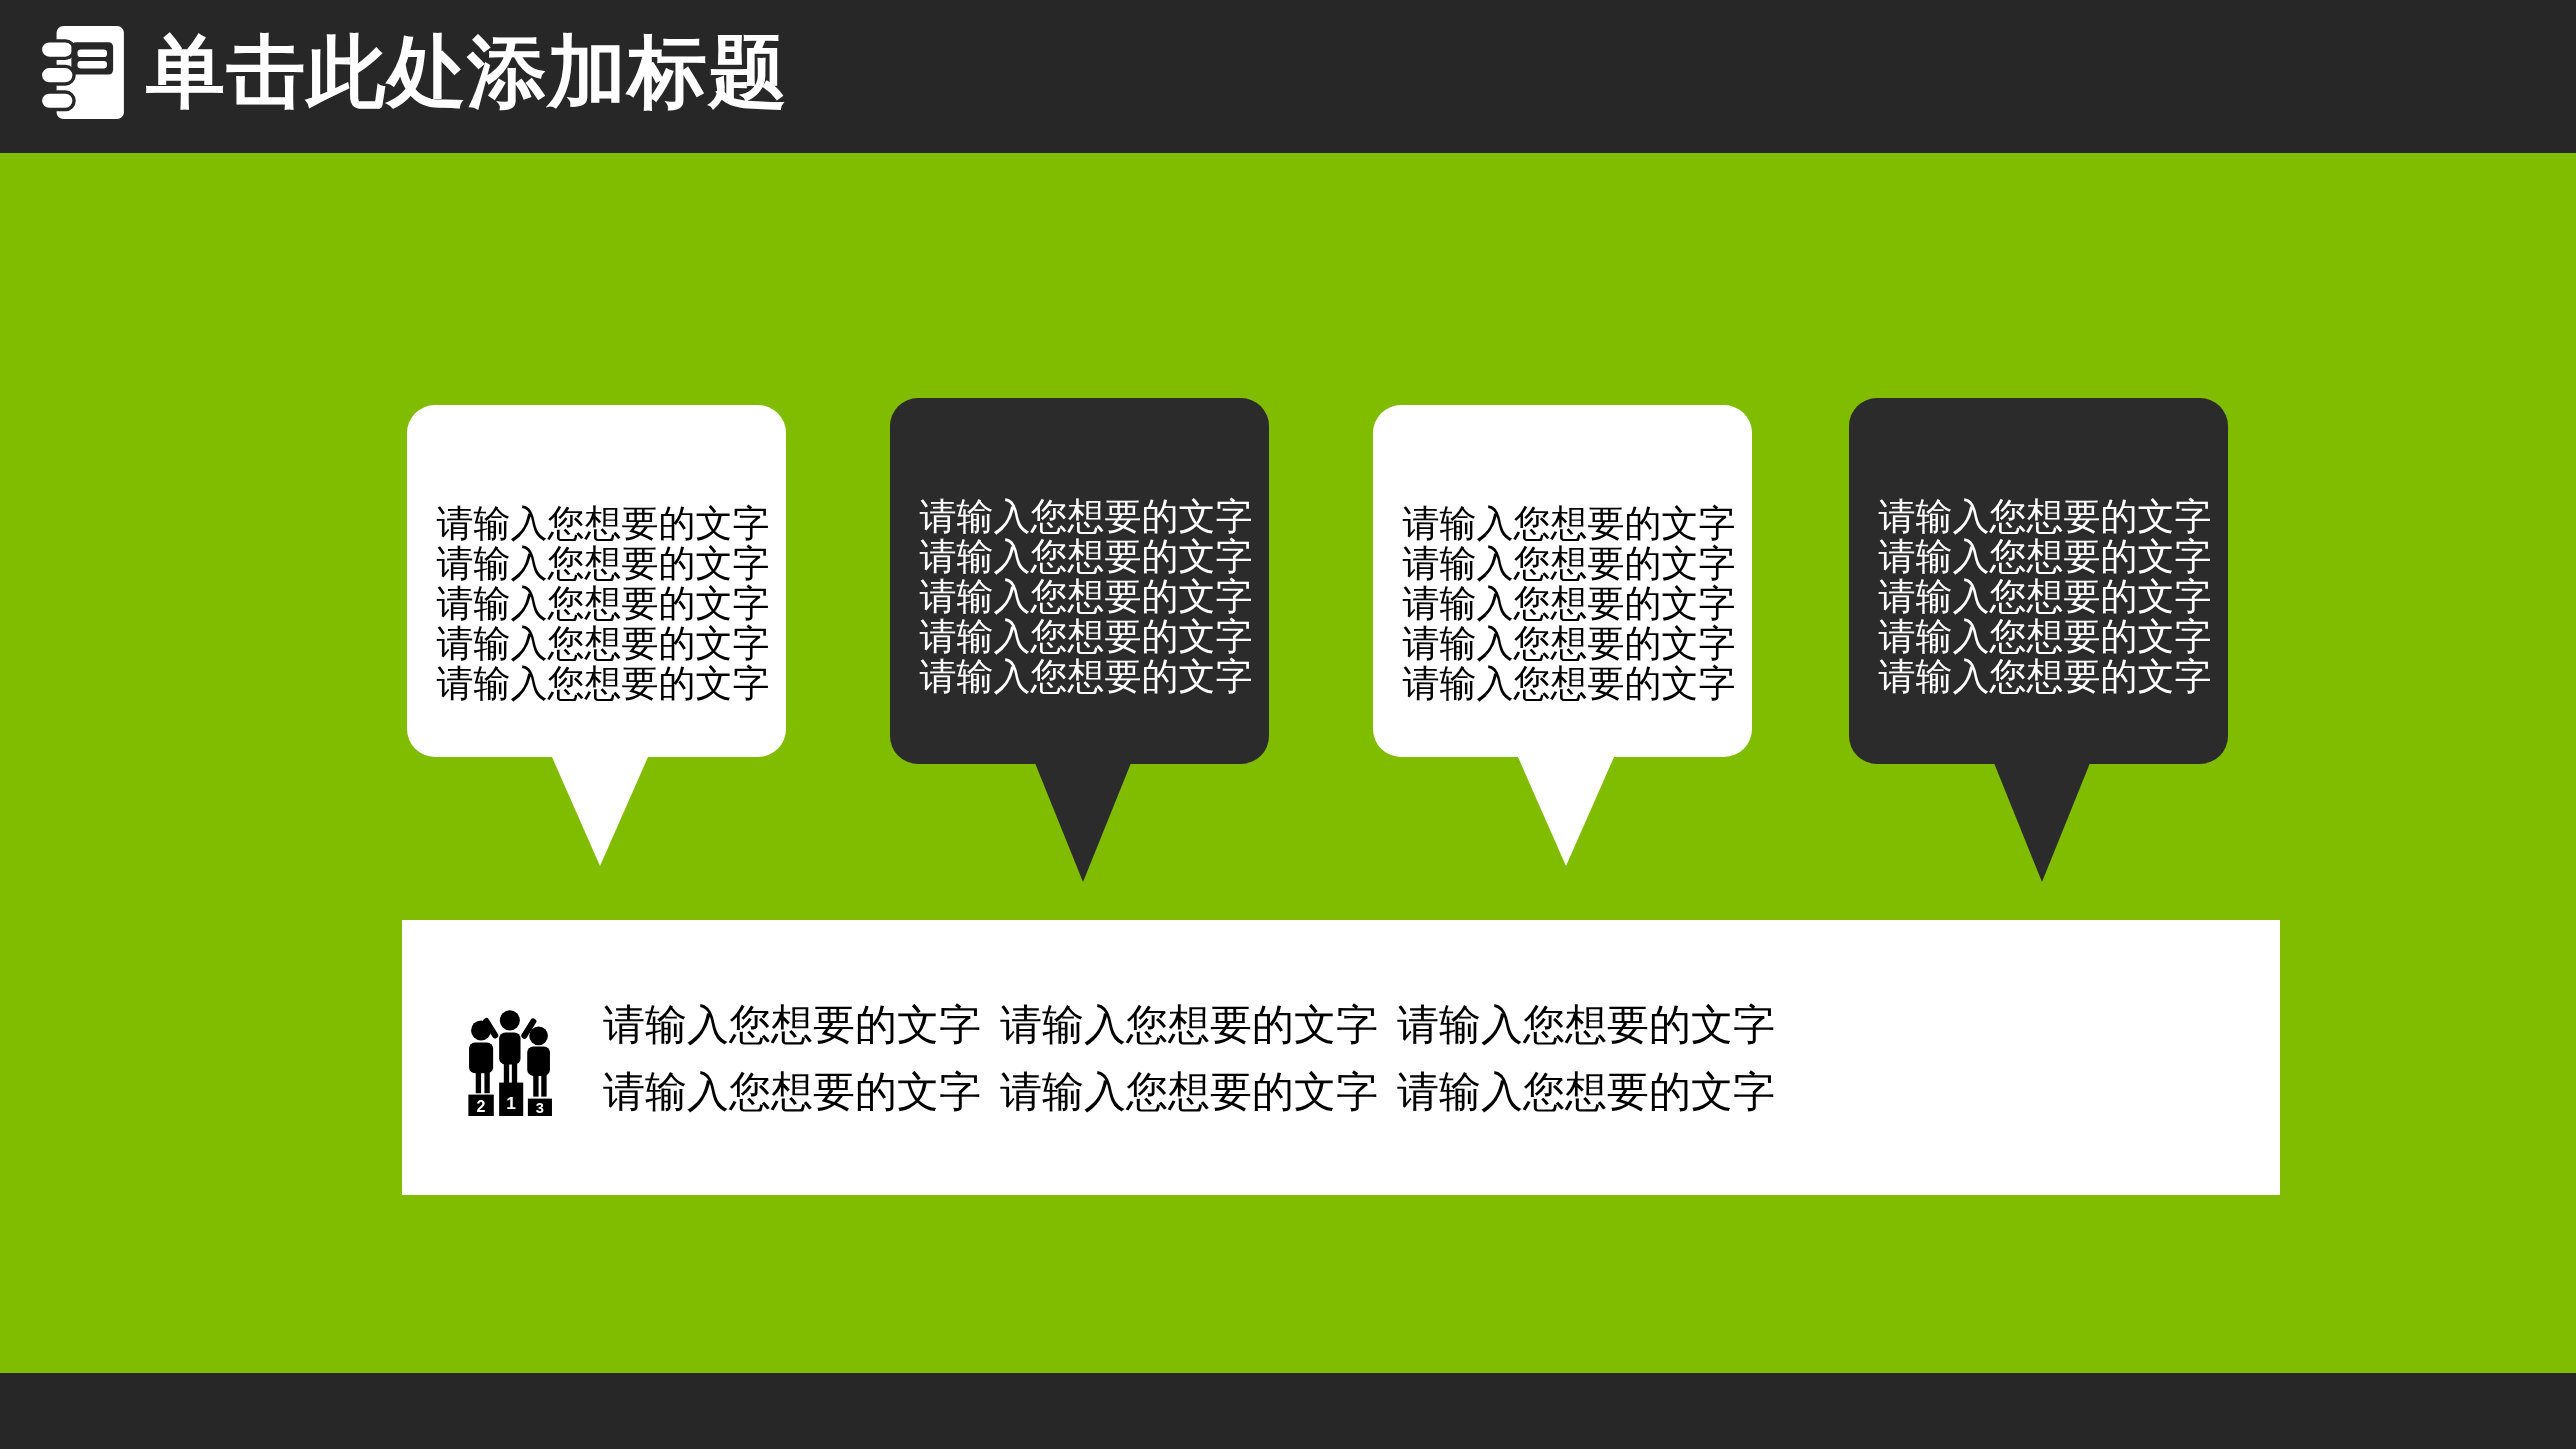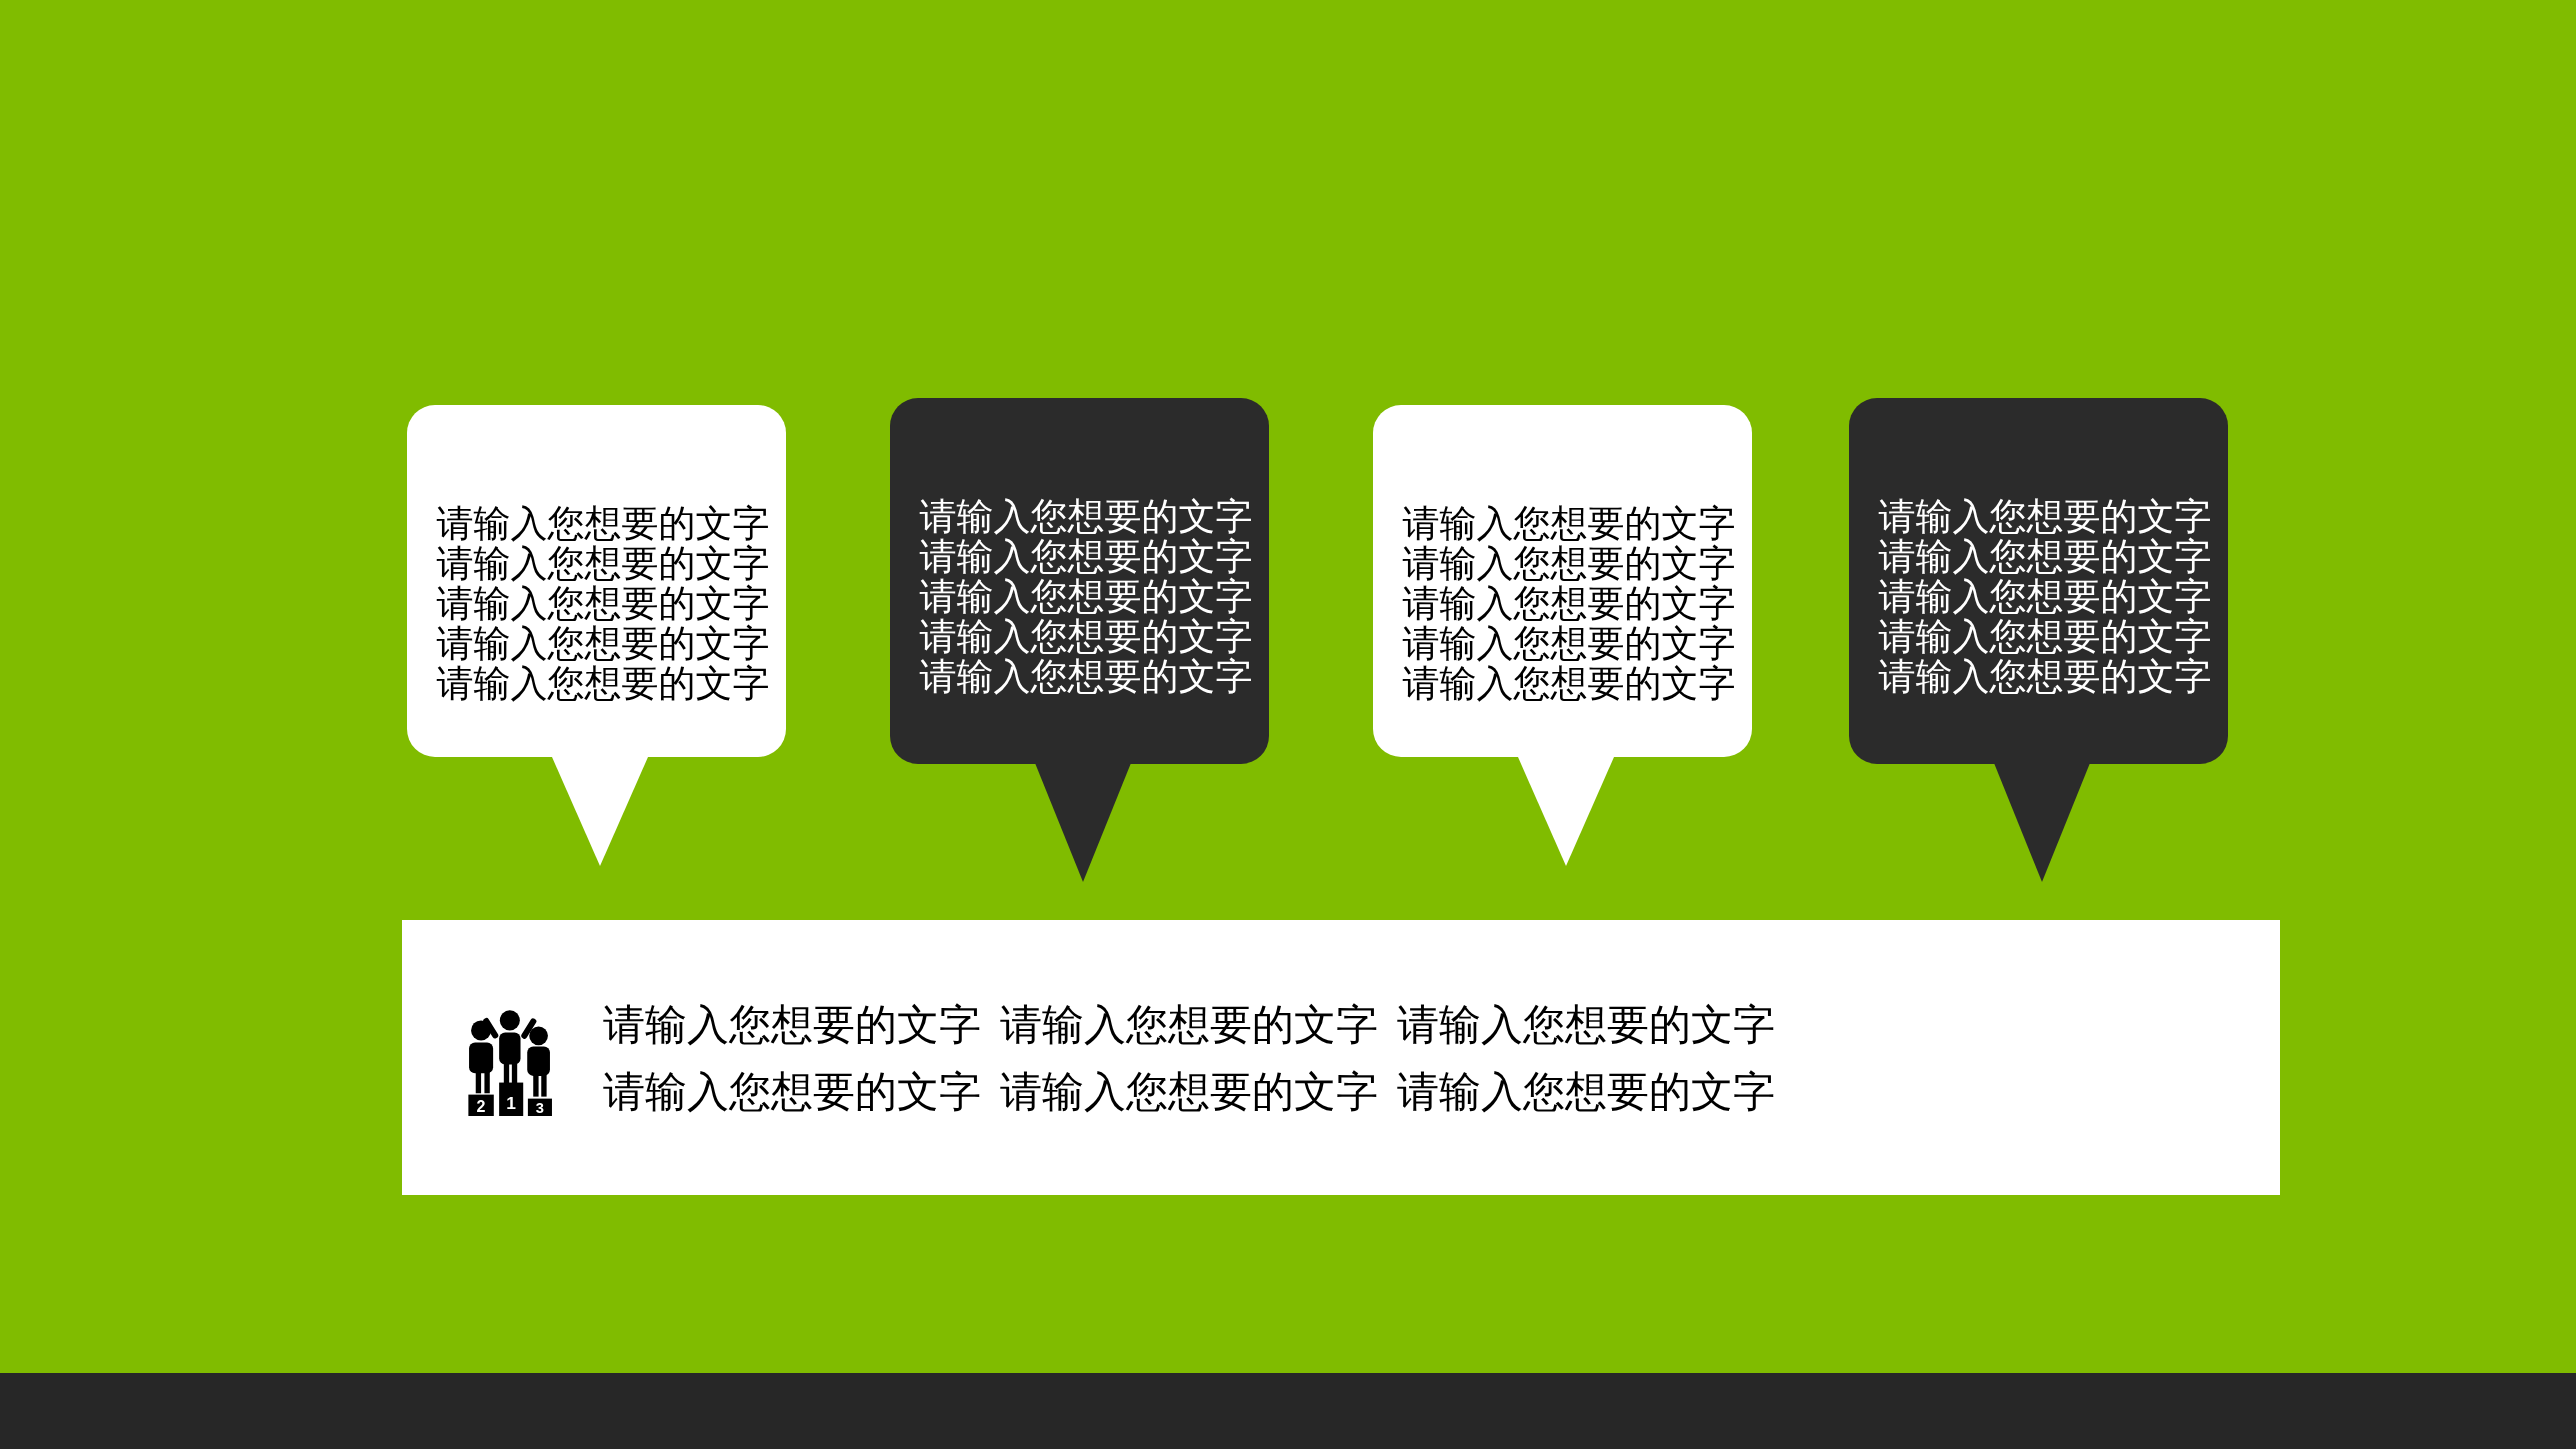--- a/index.html
+++ b/index.html
@@ -98,20 +98,42 @@
   .bottom-row{display:flex;flex-direction:row;gap:19px;}
   .bottom-cell{
     font-size:42px;line-height:52px;color:#000000;white-space:nowrap;
   }
 </style>
 </head>
 <body>
 
 <div class="slide">
 
+  <div class="header">
+
+    <div class="header-icon">
+      <svg viewBox="0 0 132 150" width="89" height="101" xmlns="http://www.w3.org/2000/svg">
+
+        <rect x="26" y="6" width="100" height="138" rx="10" ry="10" fill="#FFFFFF"></rect>
+
+        <rect x="2" y="28" width="50" height="26" rx="13" ry="13" fill="#FFFFFF"></rect>
+        <rect x="2" y="28" width="50" height="26" rx="13" ry="13" fill="none" stroke="#272727" stroke-width="5"></rect>
+        <rect x="2" y="66" width="50" height="26" rx="13" ry="13" fill="#FFFFFF"></rect>
+        <rect x="2" y="66" width="50" height="26" rx="13" ry="13" fill="none" stroke="#272727" stroke-width="5"></rect>
+        <rect x="2" y="104" width="50" height="26" rx="13" ry="13" fill="#FFFFFF"></rect>
+        <rect x="2" y="104" width="50" height="26" rx="13" ry="13" fill="none" stroke="#272727" stroke-width="5"></rect>
+
+        <rect x="48" y="30" width="62" height="48" rx="7" ry="7" fill="#272727"></rect>
+        <rect x="57" y="41" width="44" height="11" rx="5" ry="5" fill="#FFFFFF"></rect>
+        <rect x="57" y="58" width="44" height="11" rx="5" ry="5" fill="#FFFFFF"></rect>
+      </svg>
+    </div>
+
+    <div class="header-title">单击此处添加标题</div>
+  </div>
 
   <div class="body-green"></div>
 
   <div class="bubble bubble-light" id="bubble-1">
     <div class="txt">
       <div>请输入您想要的文字</div>
       <div>请输入您想要的文字</div>
       <div>请输入您想要的文字</div>
       <div>请输入您想要的文字</div>
       <div>请输入您想要的文字</div>

